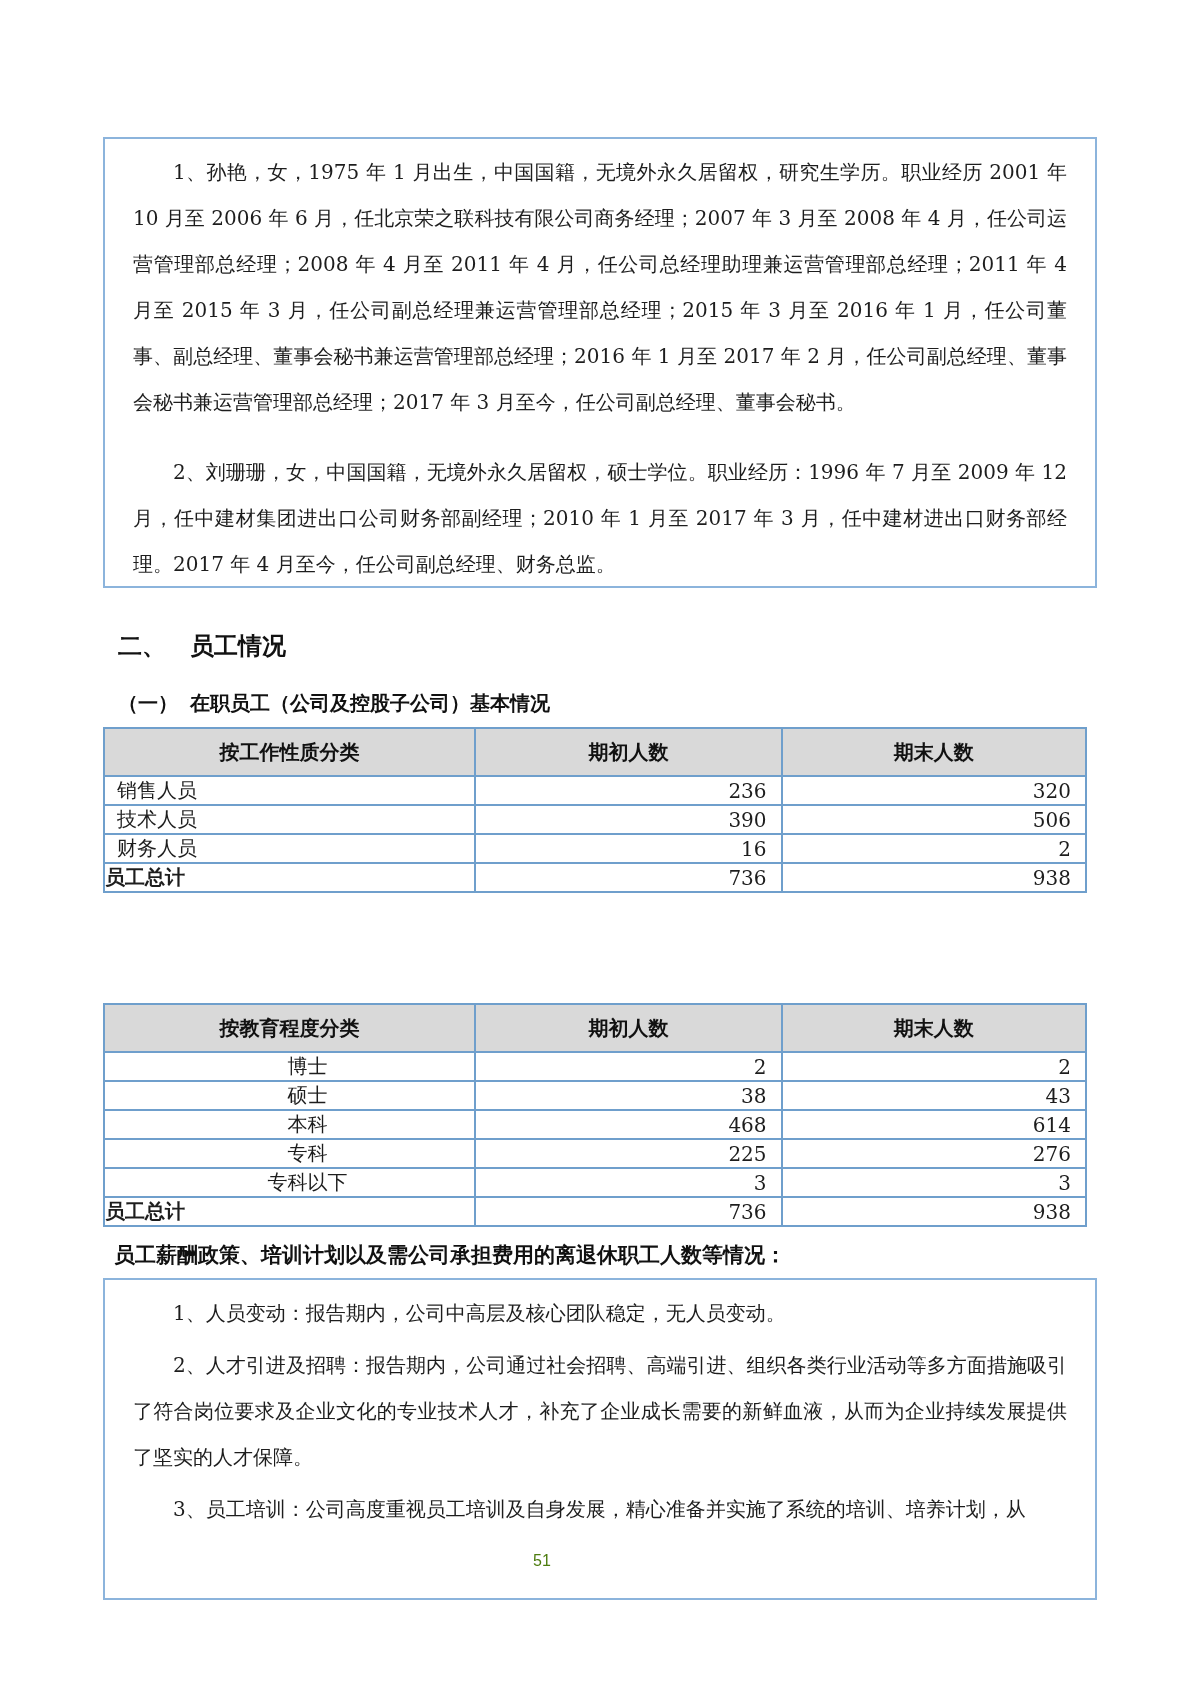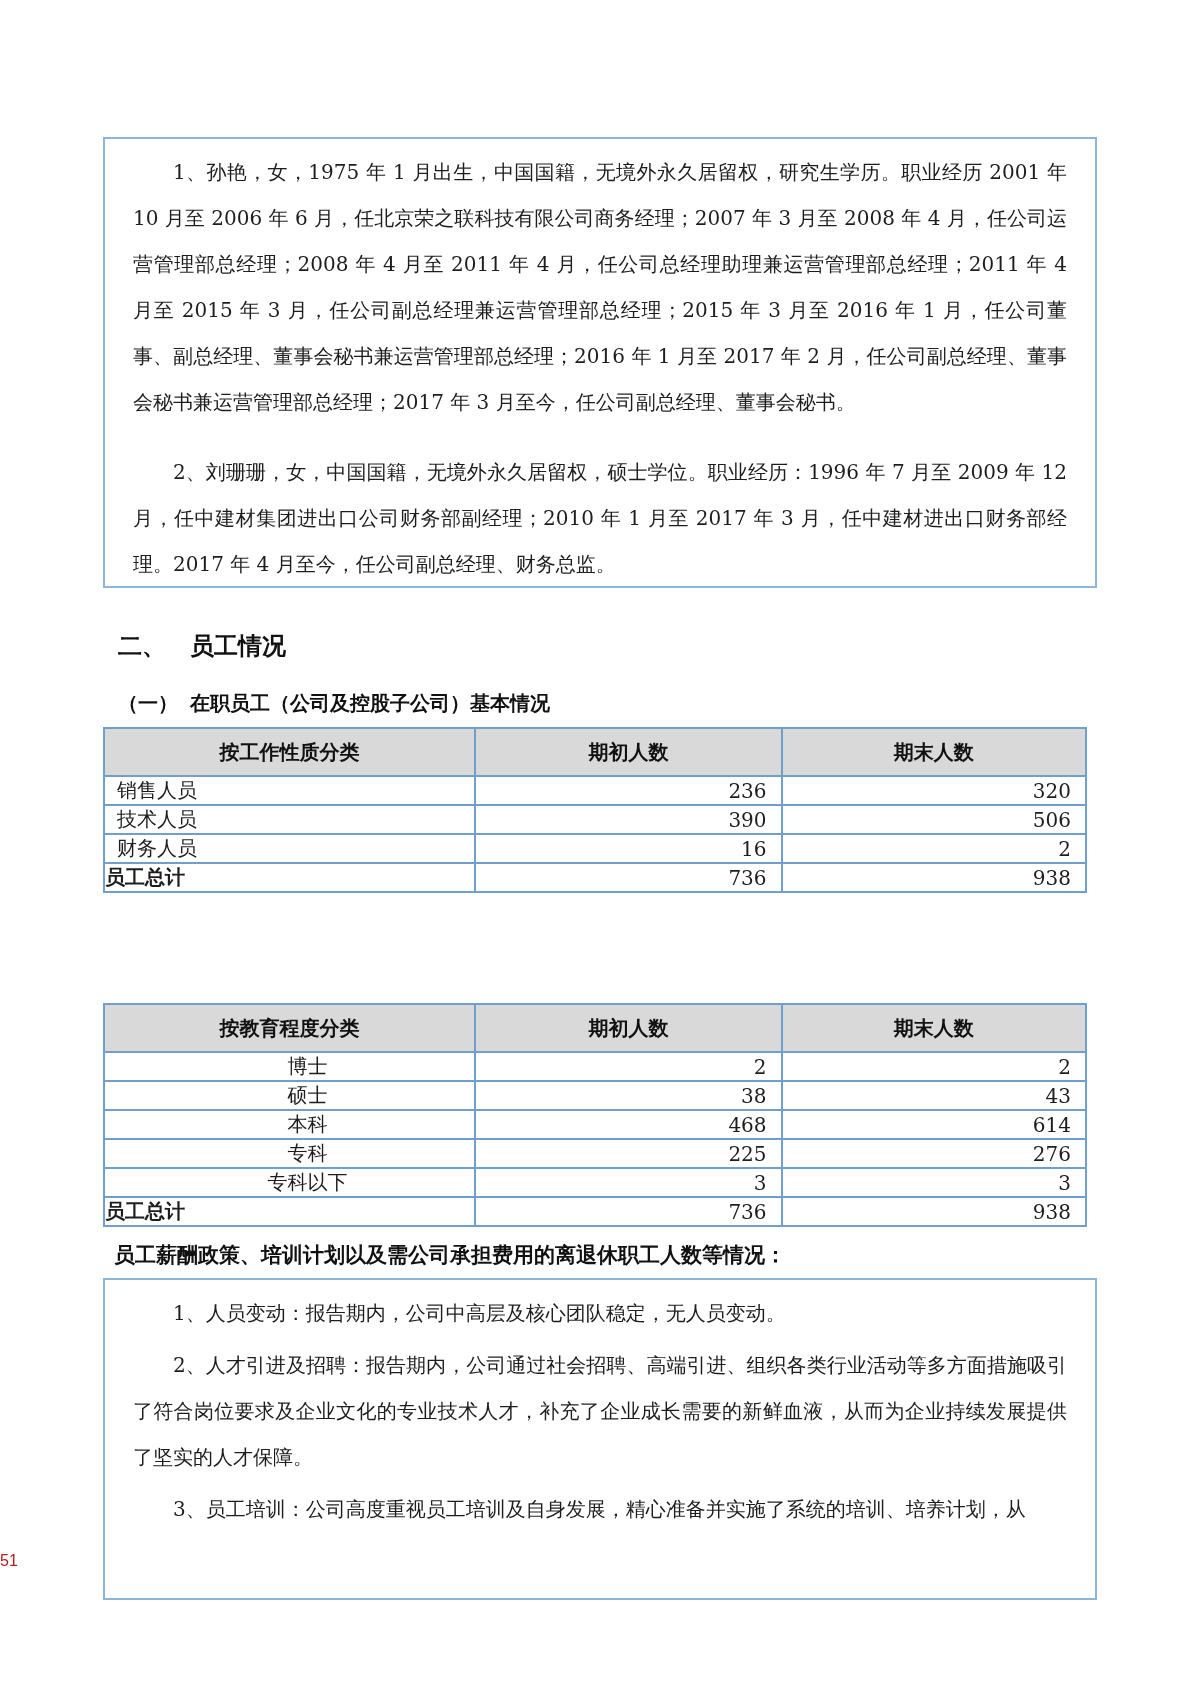--- a/index.html
+++ b/index.html
@@ -72,23 +72,23 @@
   td.lab-center { text-align:center;padding-left:36px; }
   td.num { text-align:right; padding-right:14px; font-family:"DejaVu Serif","Liberation Serif",serif; }
   tr.total-row td.lab-center, tr.total-row td.lab-left {
     font-family:"Liberation Sans","DejaVu Sans",sans-serif;
     font-weight:bold; text-align:left; padding-left:0;
   }
 
   
   .page-num {
     position:absolute; left:0; top:1552px; width:1084px;
-    text-align:left;
-    font-family:"Liberation Sans","DejaVu Sans",sans-serif;
-    font-size:16px; color:#b91c1c;
+    text-align:center;
+    font-family:"Liberation Sans","DejaVu Sans",sans-serif;
+    font-size:16px; color:#4d7c0f;
   }
 </style>
 </head>
 <body>
 
 <div class="page">
 
   <section class="box bio-box">
     <p>1、孙艳，女，1975 年 1 月出生，中国国籍，无境外永久居留权，研究生学历。职业经历 2001 年 10 月至 2006 年 6 月，任北京荣之联科技有限公司商务经理；2007 年 3 月至 2008 年 4 月，任公司运营管理部总经理；2008 年 4 月至 2011 年 4 月，任公司总经理助理兼运营管理部总经理；2011 年 4 月至 2015 年 3 月，任公司副总经理兼运营管理部总经理；2015 年 3 月至 2016 年 1 月，任公司董事、副总经理、董事会秘书兼运营管理部总经理；2016 年 1 月至 2017 年 2 月，任公司副总经理、董事会秘书兼运营管理部总经理；2017 年 3 月至今，任公司副总经理、董事会秘书。</p>
     <p>2、刘珊珊，女，中国国籍，无境外永久居留权，硕士学位。职业经历：1996 年 7 月至 2009 年 12 月，任中建材集团进出口公司财务部副经理；2010 年 1 月至 2017 年 3 月，任中建材进出口财务部经理。2017 年 4 月至今，任公司副总经理、财务总监。</p>

